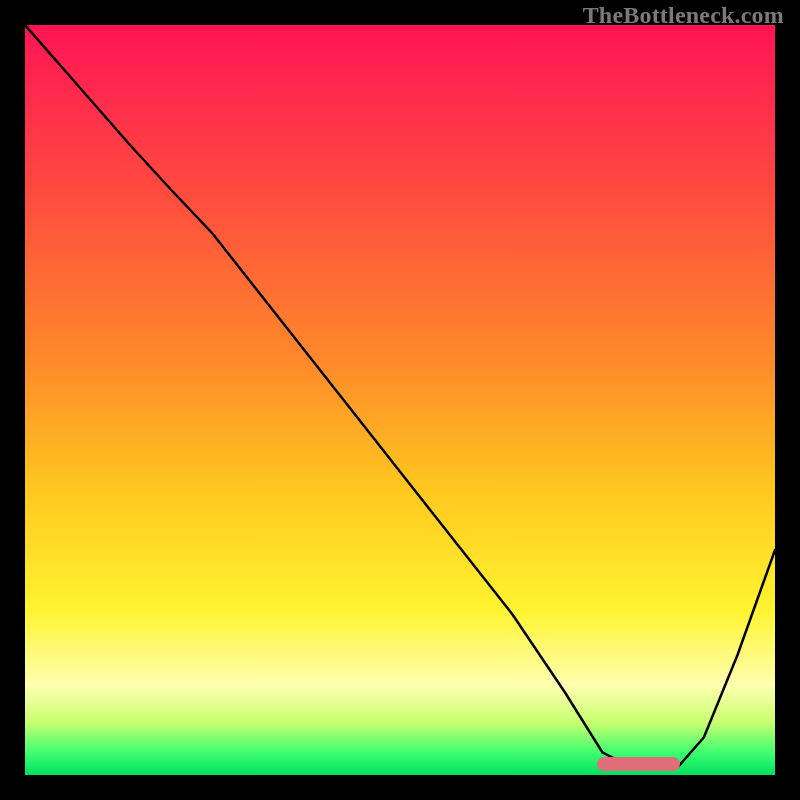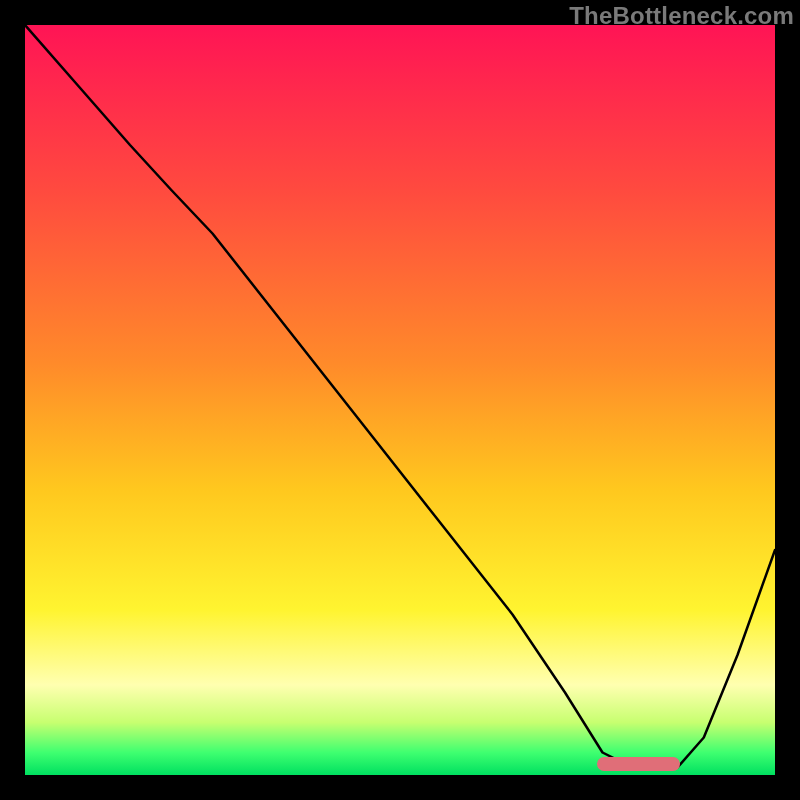--- a/index.html
+++ b/index.html
@@ -37,22 +37,22 @@
   }
   .marker {
     position: absolute;
     height: 14px;
     border-radius: 7px;
     background: #e06e78;
   }
   .watermark {
     position: absolute;
     top: 2px;
-    right: 6px;
-    font-family: Liberation Sans, sans-serif;
+    right: 16px;
+    font-family: Liberation Serif, serif;
     font-size: 24px;
     font-weight: 600;
     color: #7a7a7a;
     letter-spacing: 0.2px;
     user-select: none;
     text-align: right;
   }
 </style>
 </head>
 <body>

